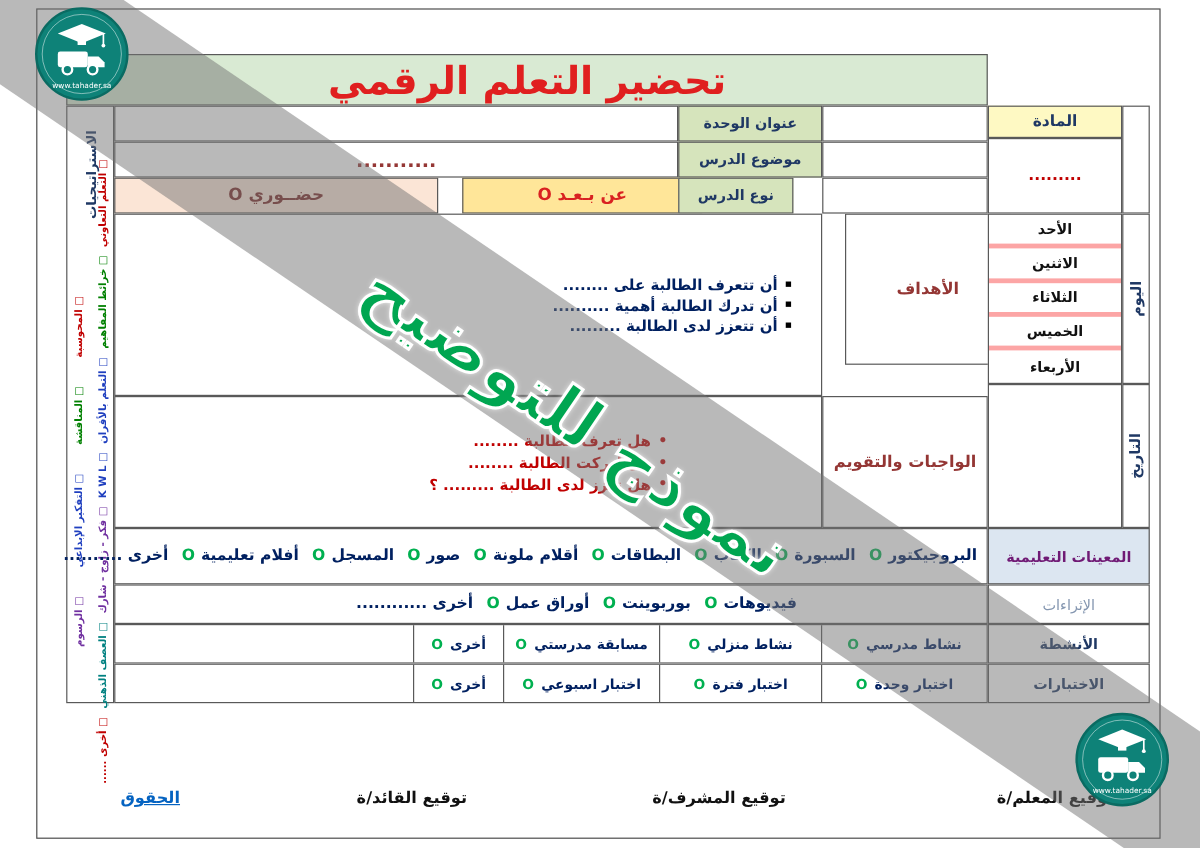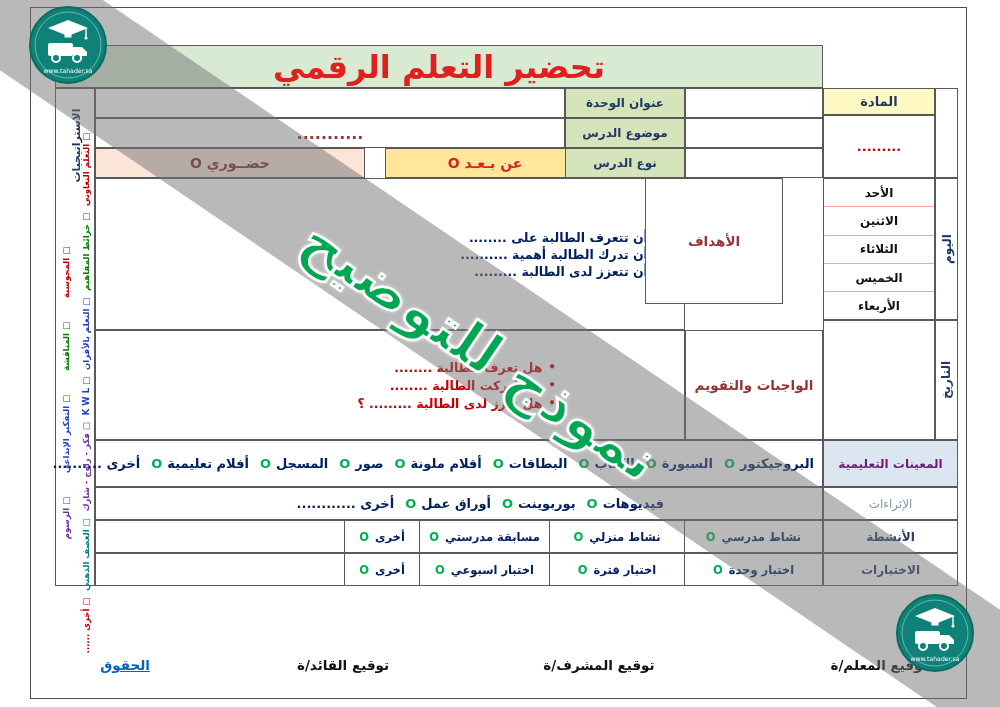--- a/index.html
+++ b/index.html
@@ -31,27 +31,27 @@
   
   .glabel{background:#d6e4bc;color:#1f3864;font-weight:bold;font-size:12px;}
   #hdr-content1{left:95px;top:88px;width:470px;height:30px;}
   #hdr-label1{left:565px;top:88px;width:120px;height:30px;}
   #hdr-empty1{left:685px;top:88px;width:138px;height:30px;}
   #hdr-content2{left:95px;top:118px;width:470px;height:30px;color:#953735;font-weight:bold;}
   #hdr-label2{left:565px;top:118px;width:120px;height:30px;}
   #hdr-empty2{left:685px;top:118px;width:138px;height:30px;}
   #opt-inperson{left:95px;top:148px;width:270px;height:30px;background:#fbe5d6;color:#7b2927;font-weight:bold;font-size:14px;}
   #opt-remote{left:365px;top:148px;width:200px;height:30px;background:#ffe699;color:#d92121;font-weight:bold;font-size:14px;margin-left:20px;}
-  #hdr-label3{left:565px;top:148px;width:120px;height:30px;}
+  #hdr-label3{left:565px;top:148px;width:96px;height:30px;}
   #hdr-empty3{left:685px;top:148px;width:138px;height:30px;}
 
   
   .mlabel{color:#943634;font-weight:bold;font-size:13.5px;}
   #obj-content{left:95px;top:178px;width:590px;height:152px;display:flex;flex-direction:column;justify-content:center;gap:2px;padding-right:24px;}
-  #obj-label{left:645px;top:178px;width:138px;height:126px;}
+  #obj-label{left:704px;top:178px;width:138px;height:126px;}
   #hw-content{left:95px;top:330px;width:590px;height:110px;display:flex;flex-direction:column;justify-content:center;gap:3px;padding-right:128px;}
   #hw-label{left:685px;top:330px;width:138px;height:110px;}
   .bline{display:flex;gap:6px;align-items:center;font-weight:bold;font-size:12.5px;}
   .obj{color:#002060;} .obj .bullet{font-size:9px;color:#000;}
   .hw{color:#c00000;}  .hw .bullet{font-size:12px;}
 
   
   .bluelabel{background:#dce6f1;color:#701a75;font-weight:bold;font-size:12px;}
   #aids-content{left:95px;top:440px;width:728px;height:47px;display:flex;align-items:center;padding-right:8px;flex-wrap:nowrap;}
   #aids-label{left:823px;top:440px;width:135px;height:47px;}
@@ -71,21 +71,21 @@
   .slot-cell:nth-child(2){width:135px;}
   .slot-cell:nth-child(3){width:130px;}
   .slot-cell:nth-child(4){width:75px;}
   .slot-filler{flex:1;}
 
   
   #subject-header{left:823px;top:88px;width:112px;height:27px;background:#fef9c3;color:#1f3864;font-weight:bold;font-size:13px;}
   #subject-dots{left:823px;top:115px;width:112px;height:63px;color:#c00000;font-weight:bold;font-size:13px;}
   #narrow-top{left:935px;top:88px;width:23px;height:90px;}
   #days-box{left:823px;top:178px;width:112px;height:142px;padding:0;}
-  .day-cell{height:28.3px;box-sizing:border-box;border-bottom:1px solid #fca5a5;display:flex;align-items:center;justify-content:center;font-weight:bold;font-size:12px;color:#111;}
+  .day-cell{height:28.3px;box-sizing:border-box;border-bottom:4px solid #fca5a5;display:flex;align-items:center;justify-content:center;font-weight:bold;font-size:12px;color:#111;}
   .day-cell:last-child{border-bottom:none;}
   #day-vlabel{left:935px;top:178px;width:23px;height:142px;}
   #date-empty{left:823px;top:320px;width:112px;height:120px;}
   #date-vlabel{left:935px;top:320px;width:23px;height:120px;}
   .vlabel-text{font-size:12px;font-weight:bold;color:#1f3864;}
 
   
   .sig{position:absolute;top:657px;font-weight:bold;font-size:13.5px;color:#111;width:150px;text-align:center;}
   #sig-rights{left:70px;width:110px;color:#0563c1;text-decoration:underline;}
   #sig-leader{left:268px;}

